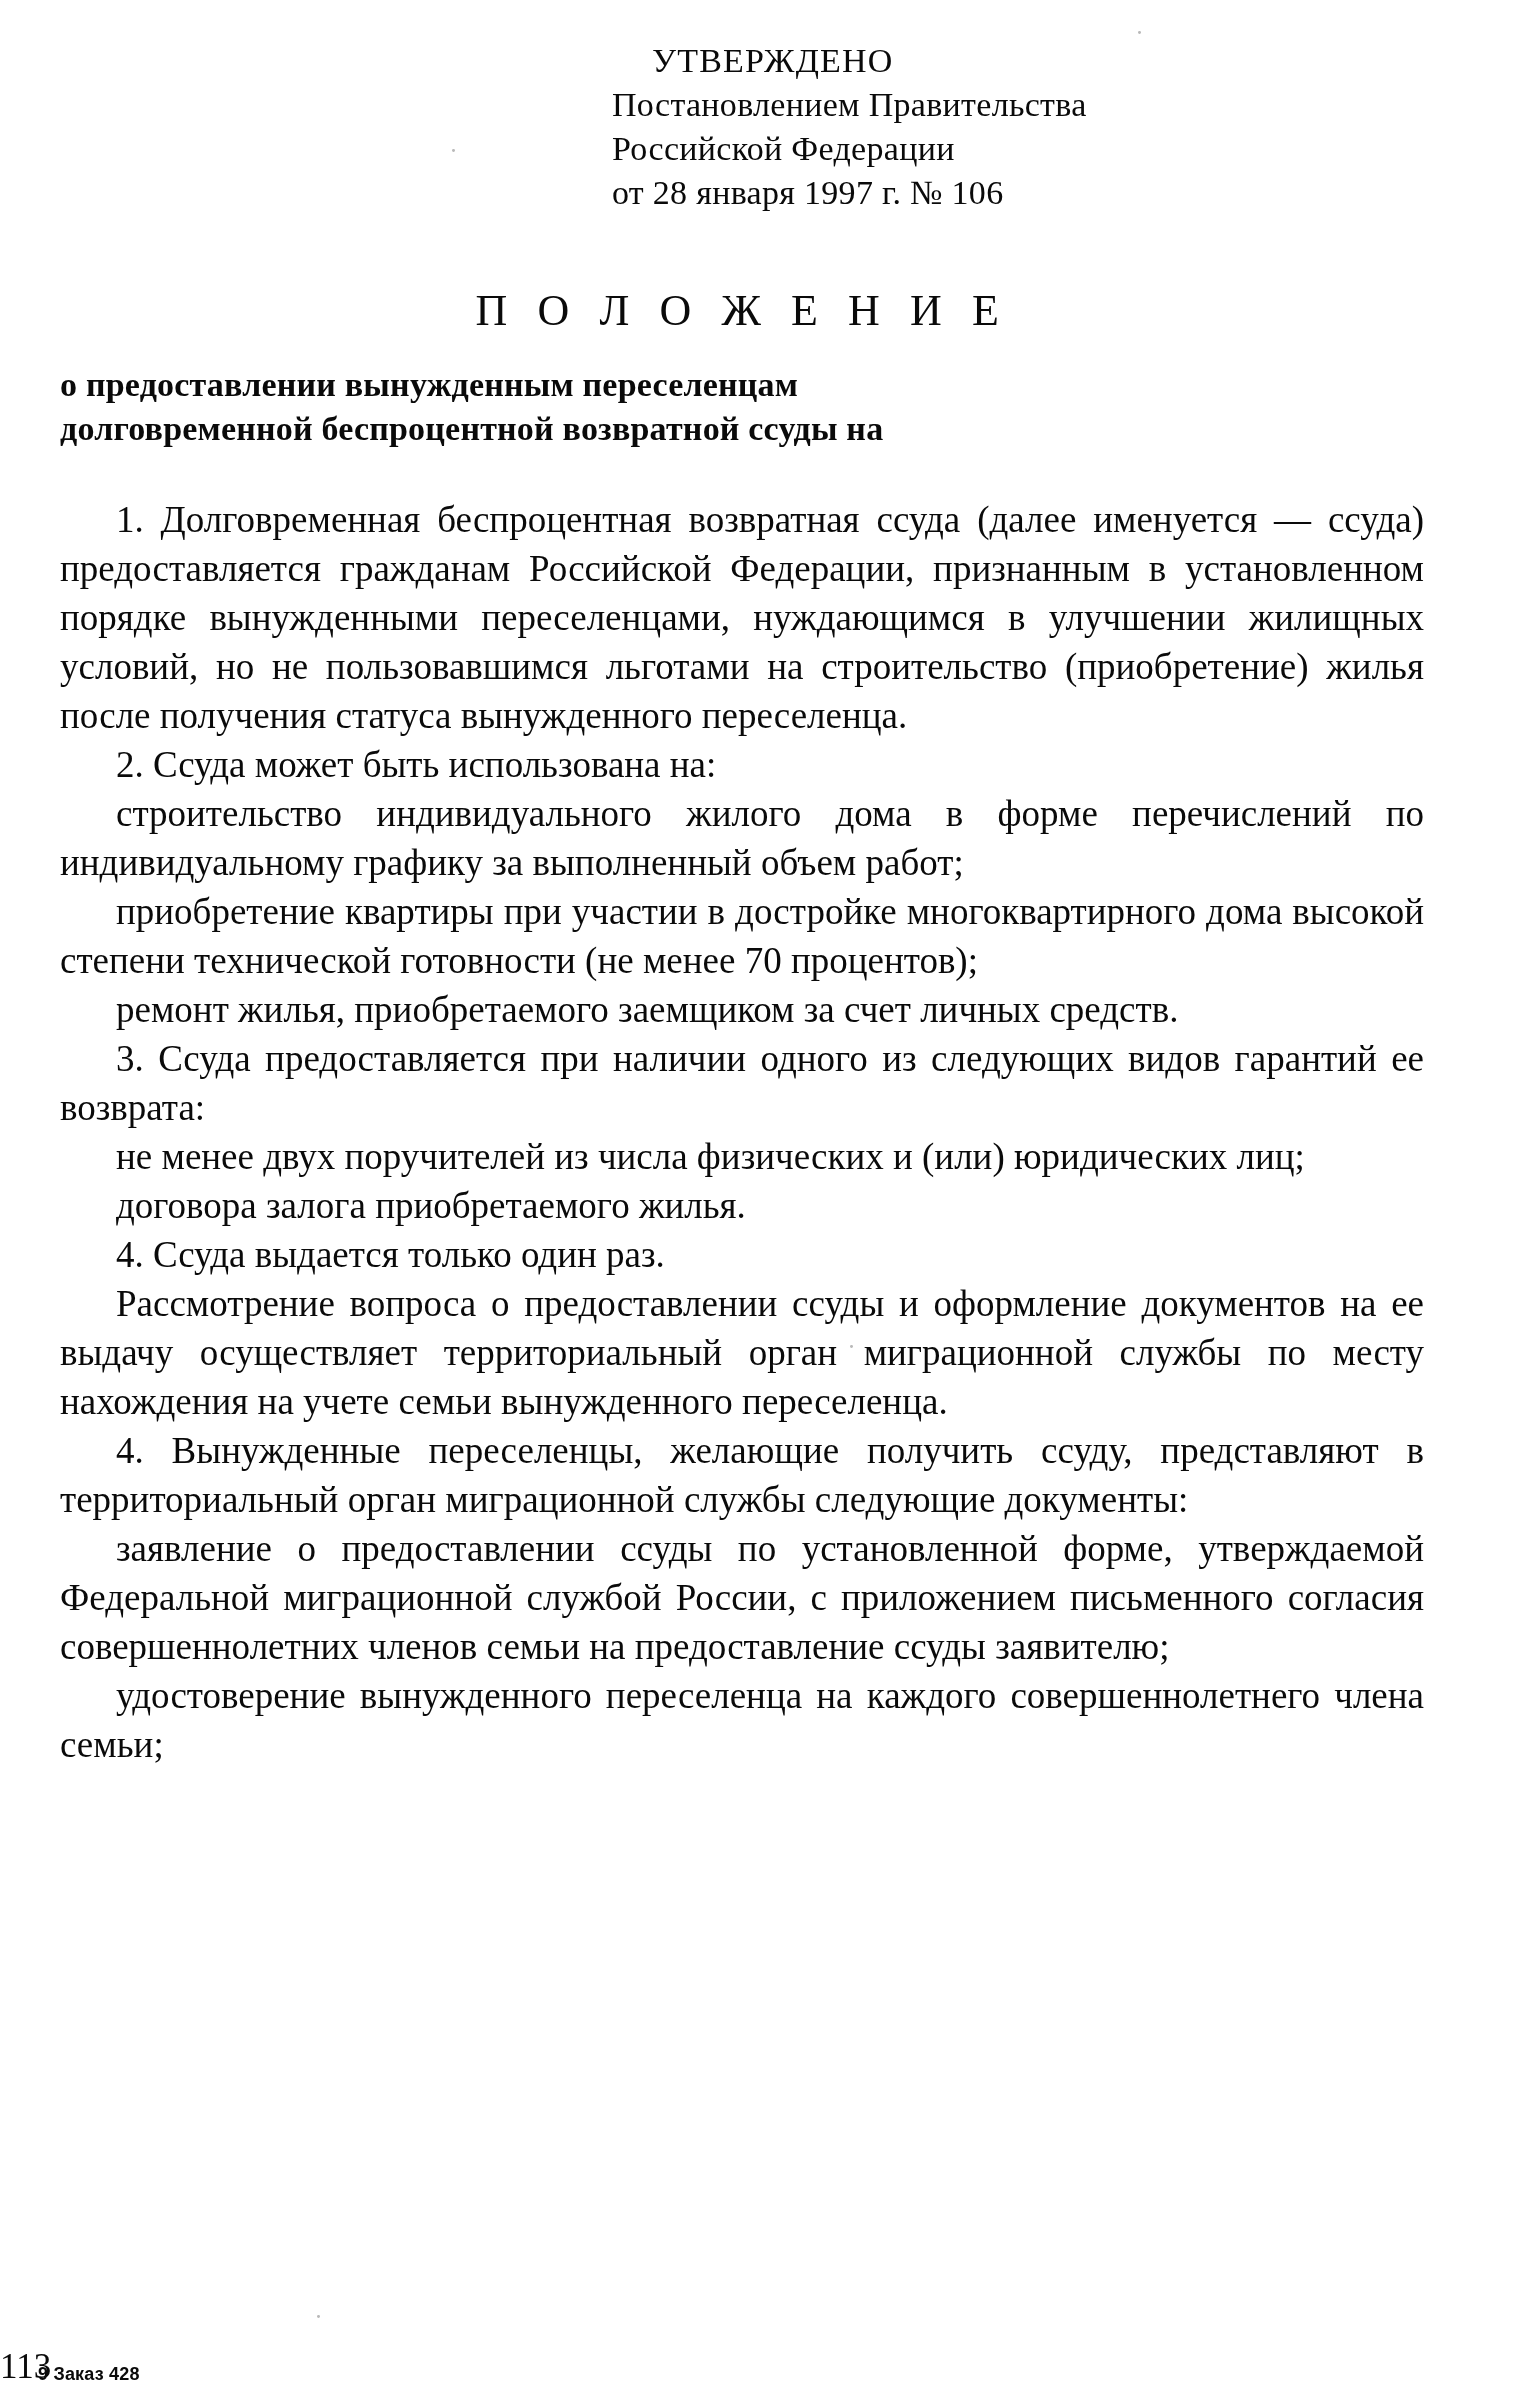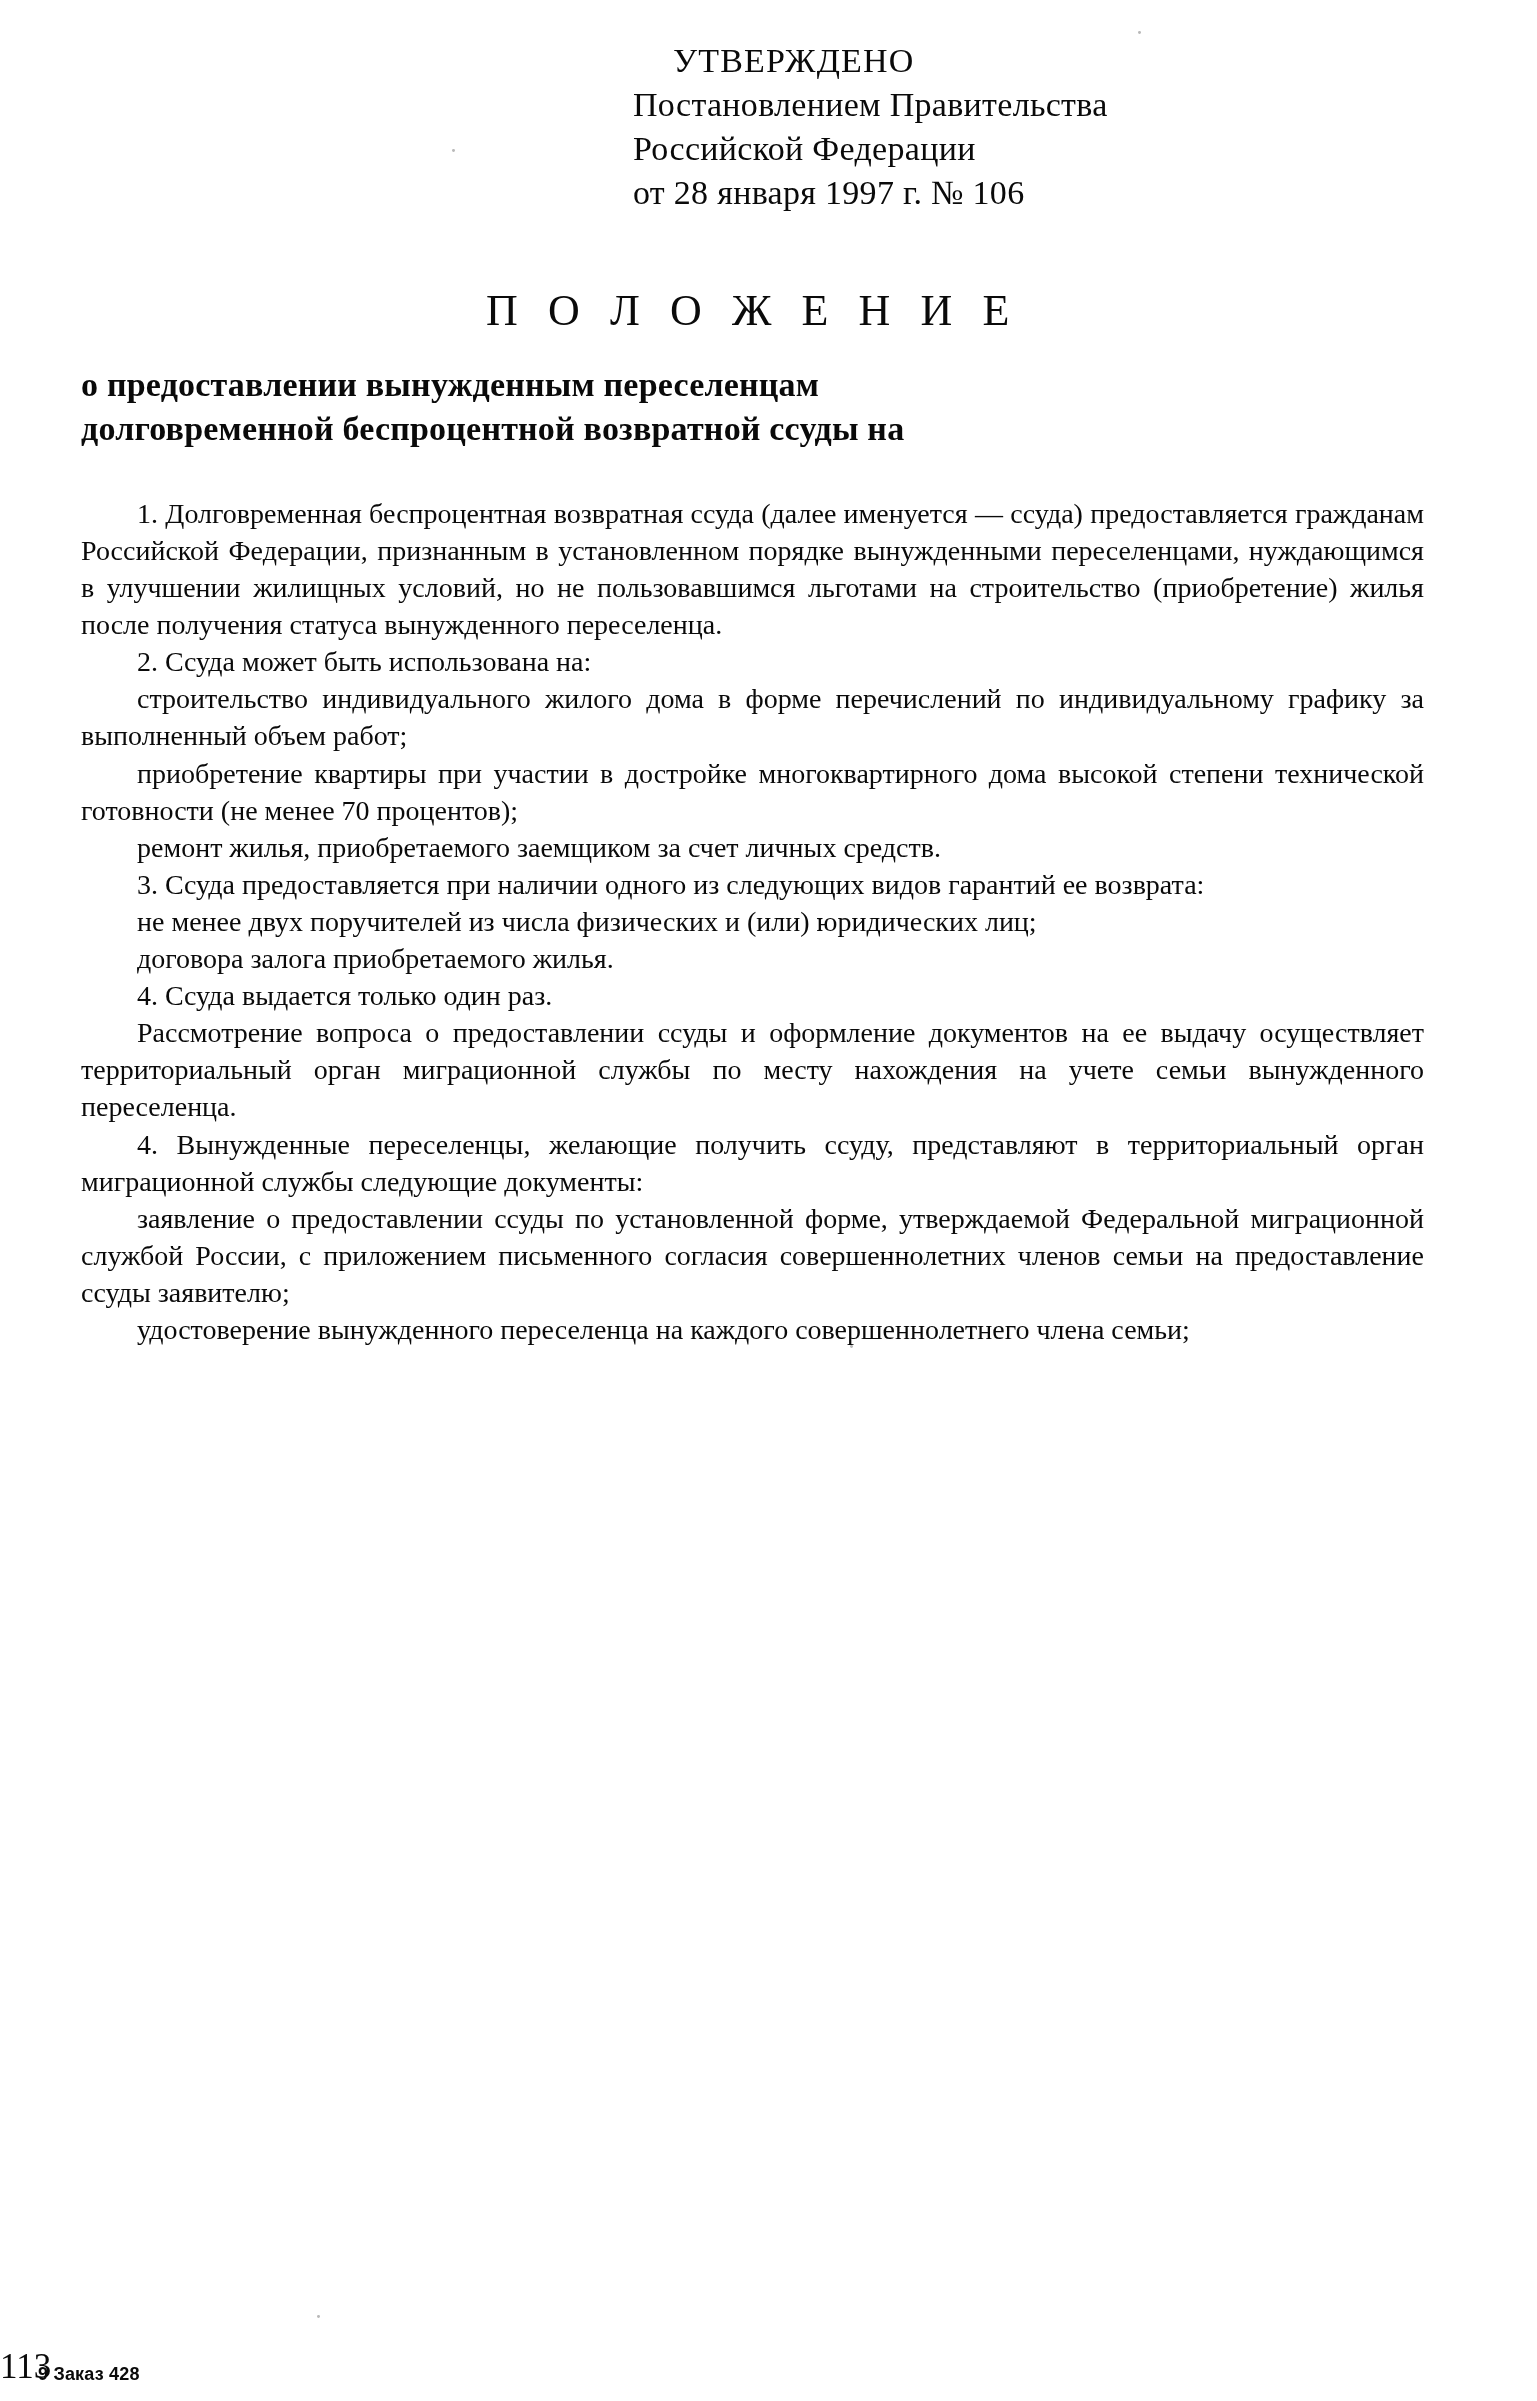--- a/index.html
+++ b/index.html
@@ -14,21 +14,21 @@
     font-family: "Liberation Serif", "DejaVu Serif", serif;
     color: #0a0a0a;
     position: relative;
     -webkit-font-smoothing: antialiased;
   }
   .page {
     position: relative;
     width: 1537px;
     min-height: 2402px;
     box-sizing: border-box;
-    padding: 33px 113px 0 81px;
+    padding: 33px 113px 0 60px;
   }
 
   
   .approval {
     margin-left: 552px;
     margin-top: 5.8px;
     line-height: 1.30;
   }
   .approval .ln {
     font-size: 34px;
@@ -58,21 +58,21 @@
     letter-spacing: 0.2px;
   }
   .subtitle .sl {
     display: block;
     white-space: nowrap;
   }
 
   
   .body-text {
     margin-top: 44px;
-    font-size: 28px;
+    font-size: 37px;
     line-height: 1.325;
   }
   .para {
     margin: 0;
     text-align: justify;
     text-justify: inter-word;
     text-indent: 56px;
     hyphens: manual;
   }
 

